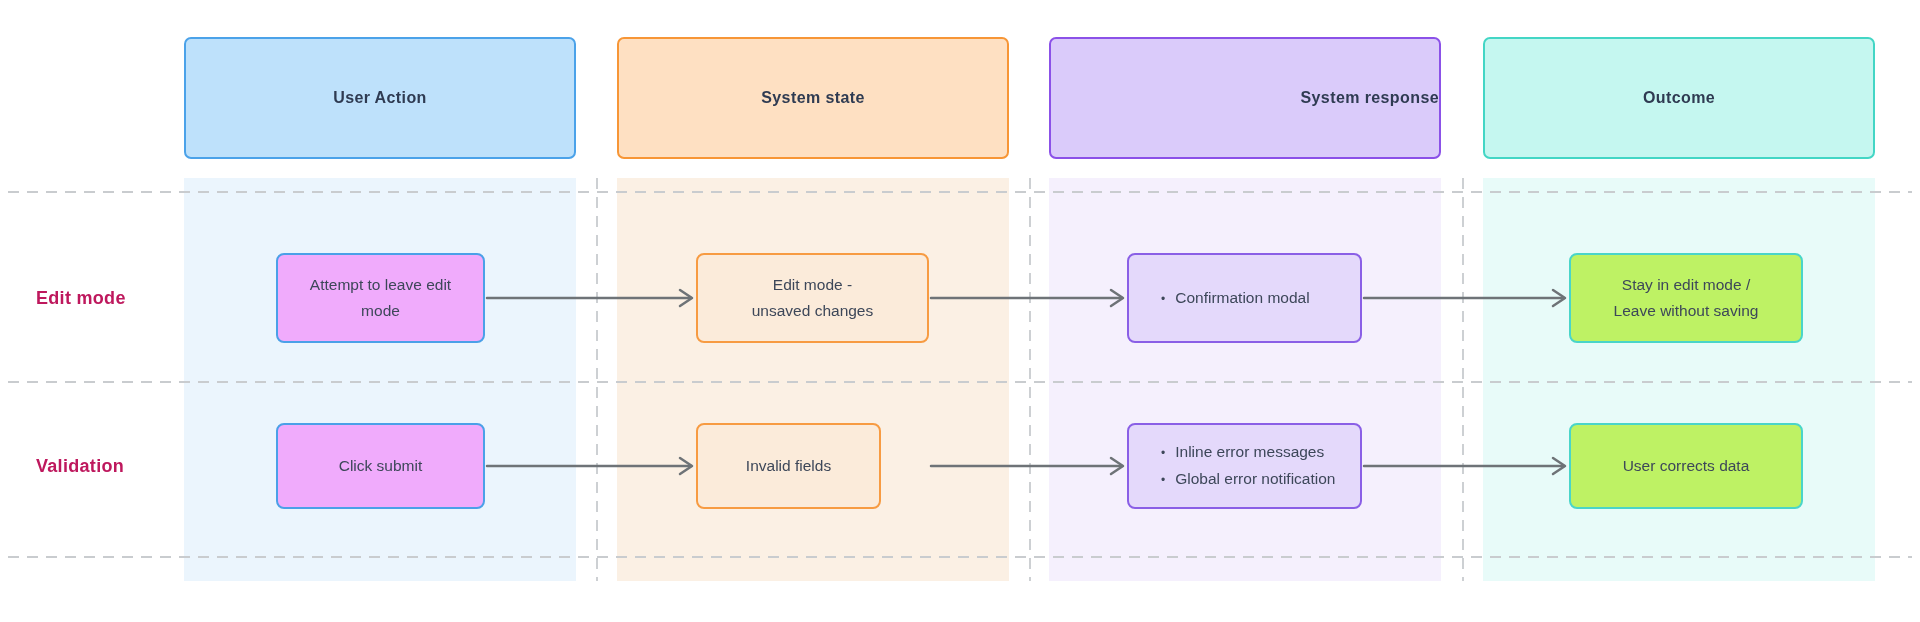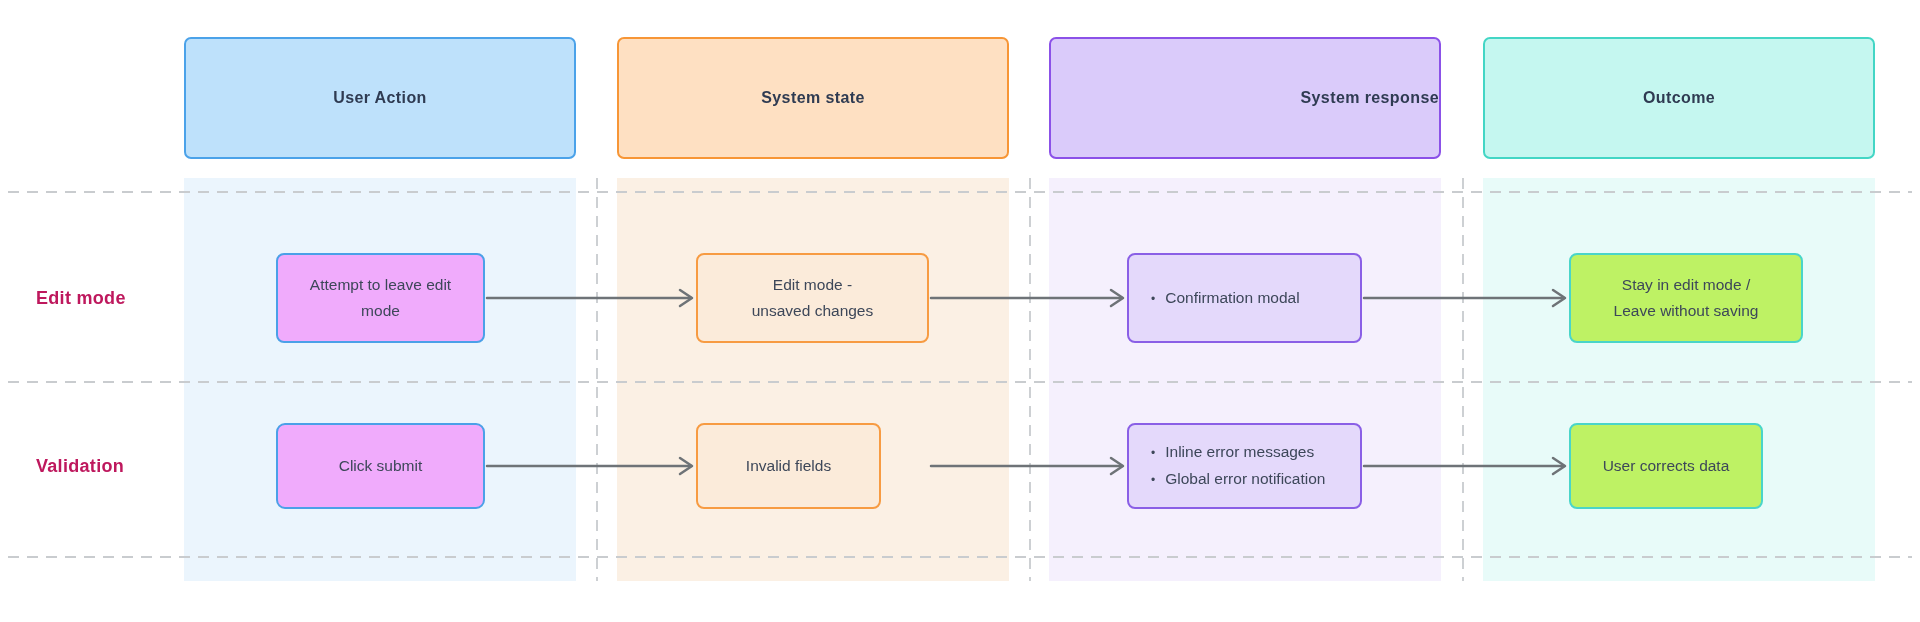--- a/index.html
+++ b/index.html
@@ -34,34 +34,34 @@
   .rowlabel.r1{top:456px;}
 
   
   .node{position:absolute;box-sizing:border-box;border-radius:8px;
     display:flex;flex-direction:column;align-items:center;justify-content:center;
     font-size:15.5px;line-height:26px;color:#3D4759;text-align:center;padding:6px 10px;}
   .node.c0{background:#f0abfc;border:2.5px solid #4BA0E8;}
   .node.c1{background:#FBEBDA;border:2.5px solid #F79B42;}
   .node.c2{background:#E4D9FB;border:2.5px solid #8A5FE6;}
   .node.c3{background:#bef264;border:2.5px solid #4AD5C9;}
-  .node.bullets{align-items:flex-start;text-align:right;padding-left:22px;}
+  .node.bullets{align-items:flex-start;text-align:right;padding-left:32px;}
   .bullet-line{display:flex;align-items:baseline;}
   .bullet-line::before{content:"\2022";font-size:12px;margin-right:10px;color:#3D4759;}
 
   
   .n-a1{left:276px;top:253px;width:209px;height:90px;}
   .n-b1{left:696px;top:253px;width:233px;height:90px;justify-content:center;}
   .n-c1{left:1127px;top:253px;width:235px;height:90px;}
   .n-d1{left:1569px;top:253px;width:234px;height:90px;}
   
-  .n-a2{left:276px;top:423px;width:209px;height:86px;border-radius:9px;}
+  .n-a2{left:276px;top:423px;width:209px;height:86px;}
   .n-b2{left:696px;top:423px;width:185px;height:86px;}
   .n-c2{left:1127px;top:423px;width:235px;height:86px;}
-  .n-d2{left:1569px;top:423px;width:194px;height:86px;}
+  .n-d2{left:1569px;top:423px;width:234px;height:86px;}
 
   
   .arrow{position:absolute;overflow:visible;}
   .arrow line,.arrow polyline{stroke:#6E7377;stroke-width:2.5;fill:none;
     stroke-linecap:round;stroke-linejoin:round;}
 </style>
 </head>
 <body>
 
 <div id="canvas">

